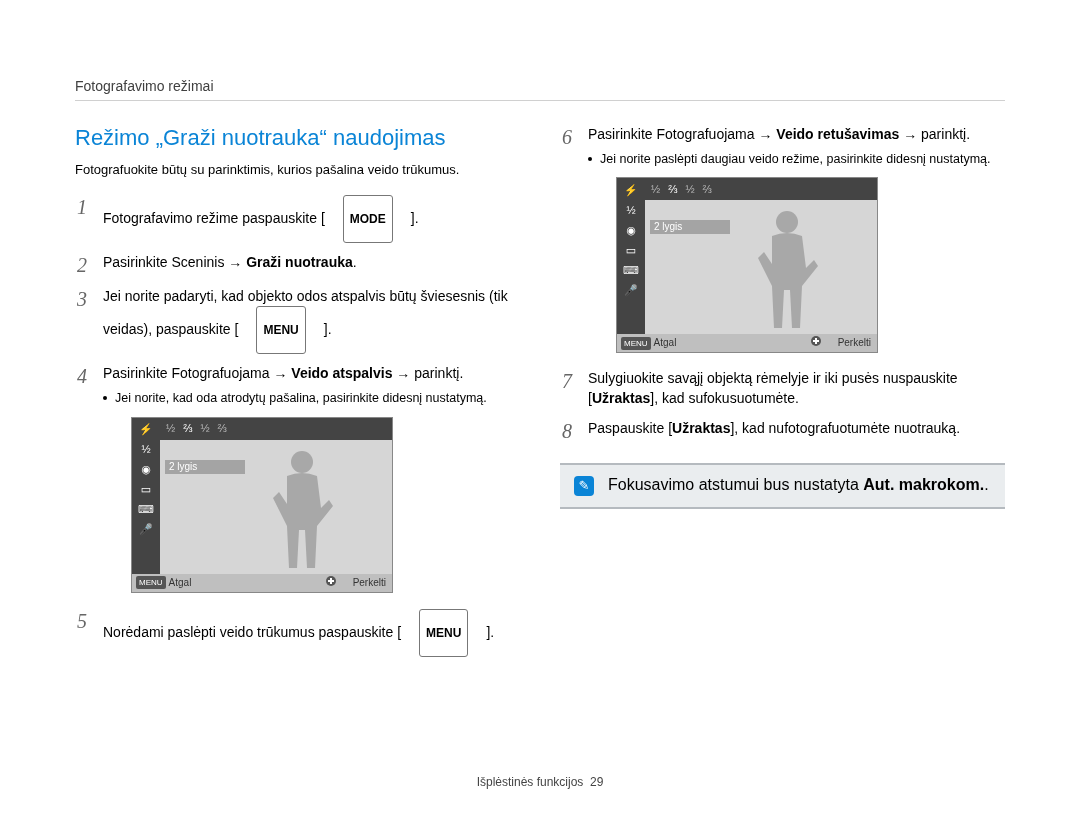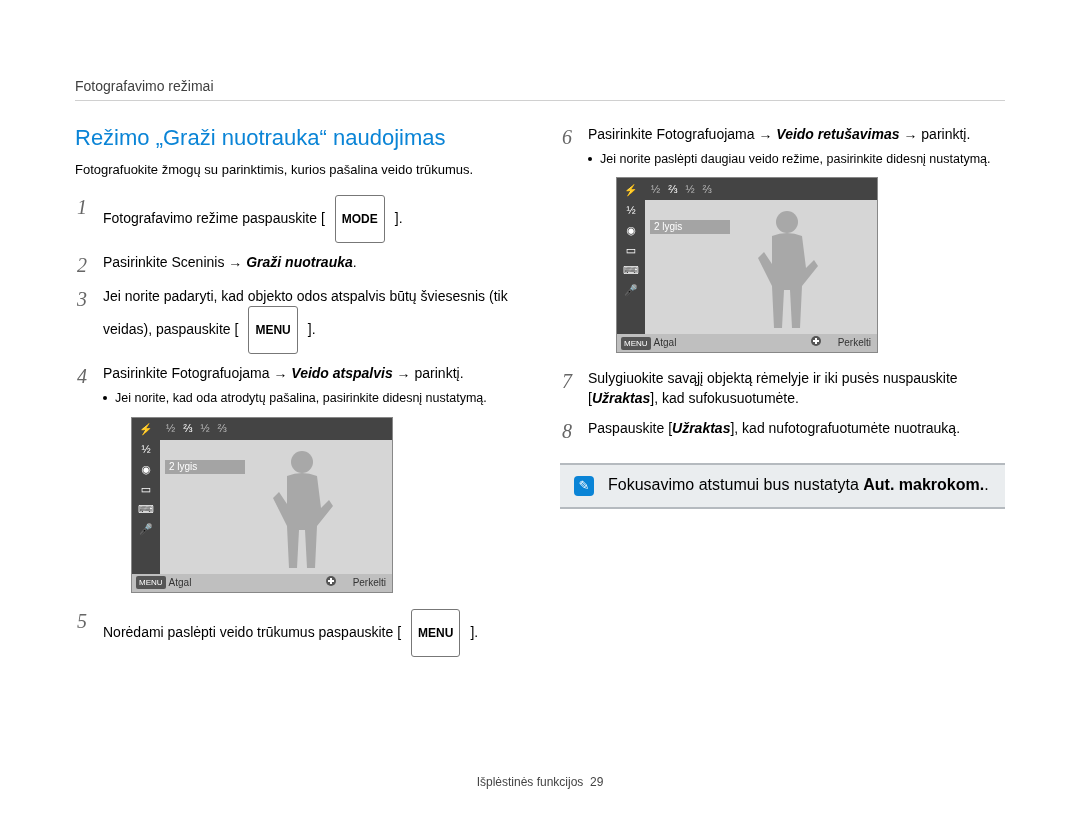--- a/index.html
+++ b/index.html
@@ -63,31 +63,31 @@
     color: #666;
     min-width: 14px;
     line-height: 1.2;
     text-align: center;
   }
   .stepbody {
     font-size: 14px;
     line-height: 1.4;
     flex: 1;
   }
-  .stepbody strong { font-weight: 700; font-style: italic; }
+  .stepbody strong { font-weight: 700; }
   .button-label {
     display: inline-block;
     border: 1px solid #777;
     border-radius: 3px;
     padding: 15px 6px;
     font-size: 12px;
     font-weight: 700;
     line-height: 16px;
     vertical-align: middle;
-    margin: 0 10px;
+    margin: 0 18px;
   }
   ul.bullets {
     list-style: none;
     margin: 6px 0 10px 0;
   }
   ul.bullets li {
     position: relative;
     font-size: 12.5px;
     line-height: 1.35;
     padding-left: 12px;
@@ -252,21 +252,21 @@
   }
 </style>
 </head>
 <body>
 
 <div class="header">Fotografavimo režimai</div>
 <div class="header-line"></div>
 
 <div class="col-left">
   <h1 class="section-title">Režimo „Graži nuotrauka“ naudojimas</h1>
-  <p class="intro">Fotografuokite žmogų su parinktimis, kurios pašalina veido trūkumus.</p>
+  <p class="intro">Fotografuokite būtų su parinktimis, kurios pašalina veido trūkumus.</p>
 
   <ol class="steps">
     <li class="firststep">
       <div class="stepnum">1</div>
       <div class="stepbody">
         <span>Fotografavimo režime paspauskite </span>[<span class="button-label">MODE</span>]<span>.</span>
       </div>
     </li>
     <li>
       <div class="stepnum">2</div>

